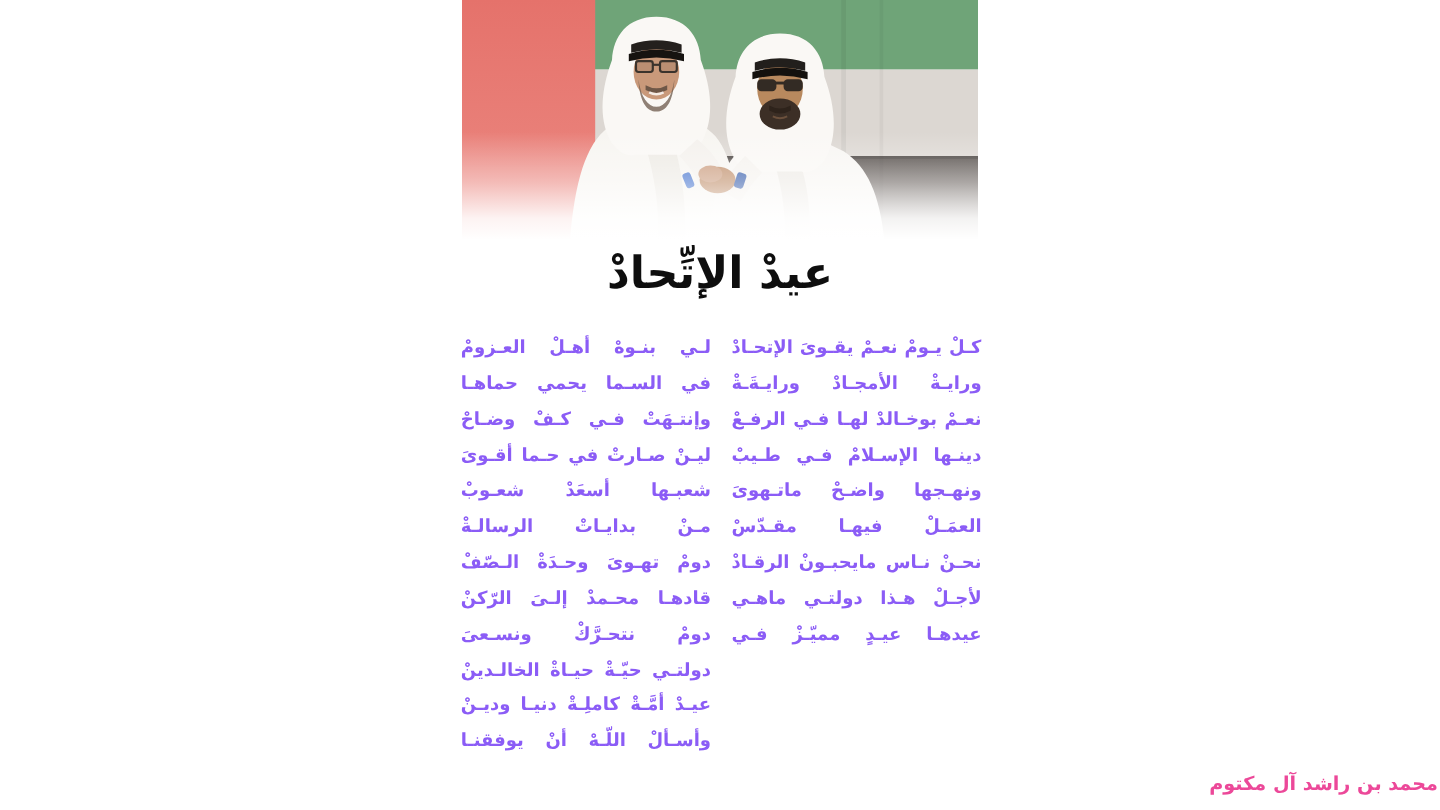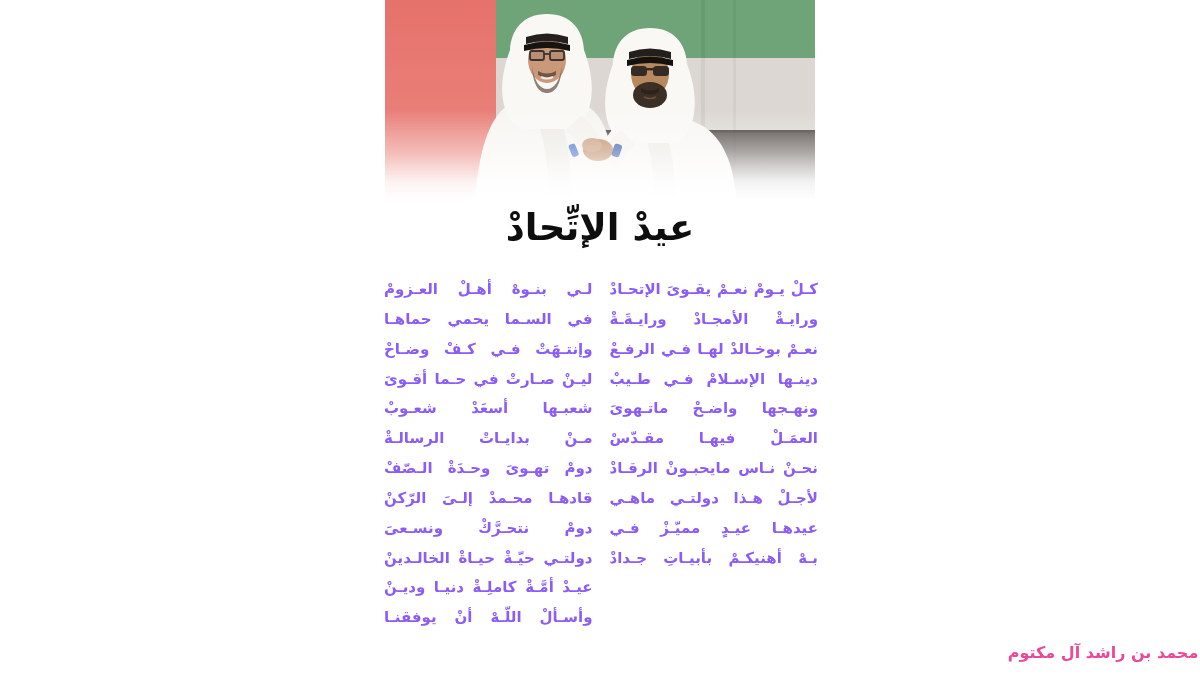--- a/index.html
+++ b/index.html
@@ -157,21 +157,20 @@
     <div class="col">
       <div class="verse-line">كـلْ يـومْ نعـمْ يقـوىَ الإتحـادْ</div>
       <div class="verse-line">ورايـةْ الأمجـادْ ورايـةَـةْ بحيـادْ</div>
       <div class="verse-line">نعـمْ بوخـالدْ لهـا فـي الرفـعْ زادْ</div>
       <div class="verse-line">دينـها الإسـلامْ فـي طـيبْ إعتقادْ</div>
       <div class="verse-line">ونهـجها واضـحْ ماتـهوىَ الإنفرادْ</div>
       <div class="verse-line">العمَـلْ فيهـا مقـدّسْ وبرشـادْ</div>
       <div class="verse-line">نحـنْ نـاس مايحبـونْ الرقـادْ</div>
       <div class="verse-line">لأجـلْ هـذا دولتـي ماهـي جـمادْ</div>
       <div class="verse-line">عيدهـا عيـدٍ مميّـزْ فـي العَـيادْ</div>
-      <div class="verse-line">بـهْ أهنيكـمْ بأبيـاتِ جـدادْ</div>
     </div>
     <div class="col">
       <div class="verse-line">لـي بنـوهْ أهـلْ العـزومْ الغانمينْ</div>
       <div class="verse-line">في السـما يحمي حماهـا المخلصينْ</div>
       <div class="verse-line">وإنتـهَتْ فـي كـفْ وضـاحْ الـجبينْ</div>
       <div class="verse-line">ليـنْ صـارتْ في حـما أقـوىَ يمينْ</div>
       <div class="verse-line">شعبـها أسعَدْ شعـوبْ العالمينْ</div>
       <div class="verse-line">مـنْ بدايـاتْ الرسالـةْ مسـلمينْ</div>
       <div class="verse-line">دومْ تهـوىَ وحـدَةْ الـصّفْ الرّصينْ</div>
       <div class="verse-line">قادهـا محـمدْ إلـىَ الرّكنْ الـرّكينْ</div>

